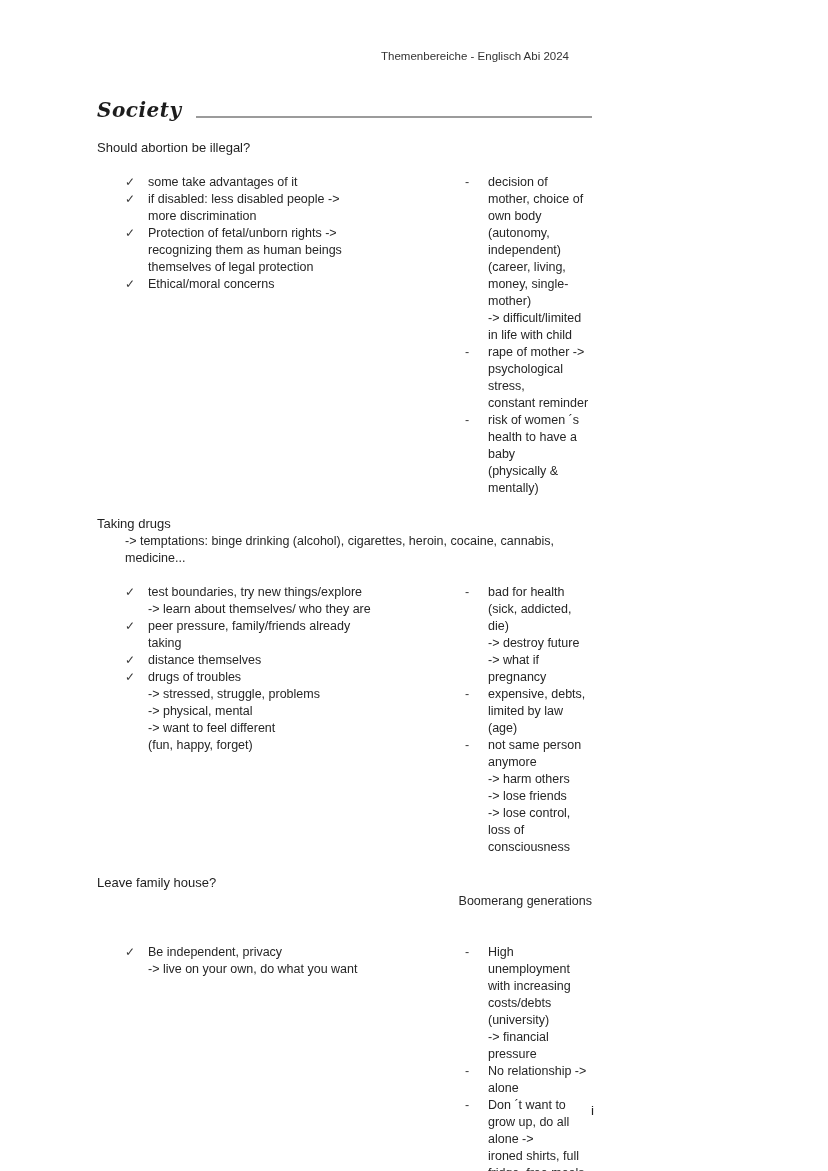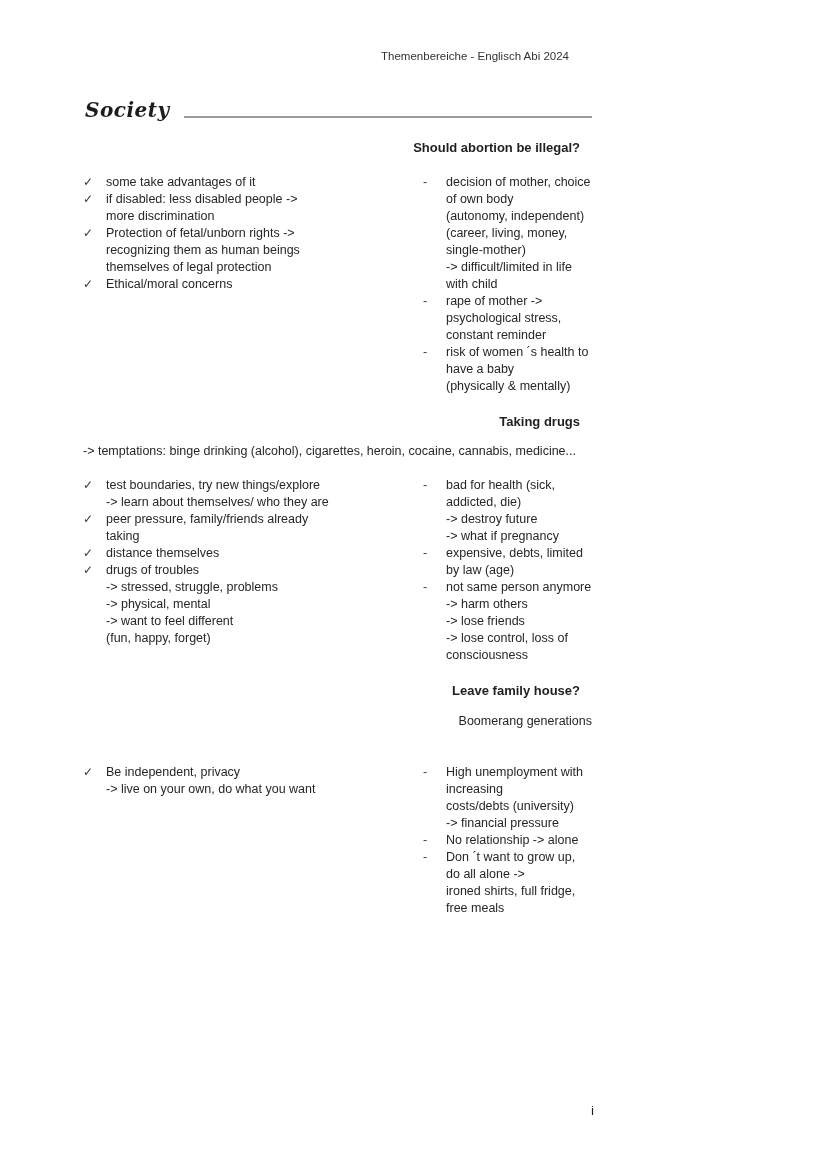--- a/index.html
+++ b/index.html
@@ -6,21 +6,21 @@
   .page{
     position:relative;
     width:692px;height:1171px;
     background:#ffffff;
     font-family:"Liberation Sans", sans-serif;
     color:#262626;
     font-size:12.5px;
     line-height:17px;
     overflow:hidden;
     box-sizing:border-box;
-    padding:0 100px 0 55px;
+    padding:0 100px 0 97px;
   }
   .header{
     position:absolute;
     top:48px;right:123px;
     font-size:11.5px;
     color:#333333;
   }
   .society-row{
     display:flex;
     align-items:flex-end;
@@ -29,37 +29,35 @@
   }
   .society-title{
     font-family:"DejaVu Serif", serif;
     font-style:italic;
     font-weight:600;
     font-size:20px;
     line-height:22px;
     color:#1d1d1d;
     letter-spacing:0.5px;
     white-space:nowrap;
-    margin-left:30px;
   }
   .society-line{
     flex:1;
     border-bottom:2px solid #9b9b9b;
     margin-left:14px;
     margin-bottom:3px;
     height:0;
   }
   section.topic{margin-top:18px;}
   .topic-title{
     font-size:13px;
-    font-weight:700;
+    font-weight:400;
     color:#1f1f1f;
-    margin:12px;
+    margin:0;
     line-height:18px;
-    text-align:right;
   }
   .topic-subtitle{line-height:18px;text-align:right;}
   .topic-intro{margin-left:28px;line-height:17px;}
   .cols{
     display:flex;
     margin-left:28px;
     margin-top:17px;
   }
   .cols.wide-gap{margin-top:34px;}
   .col-left{width:340px;flex:0 0 340px;}

